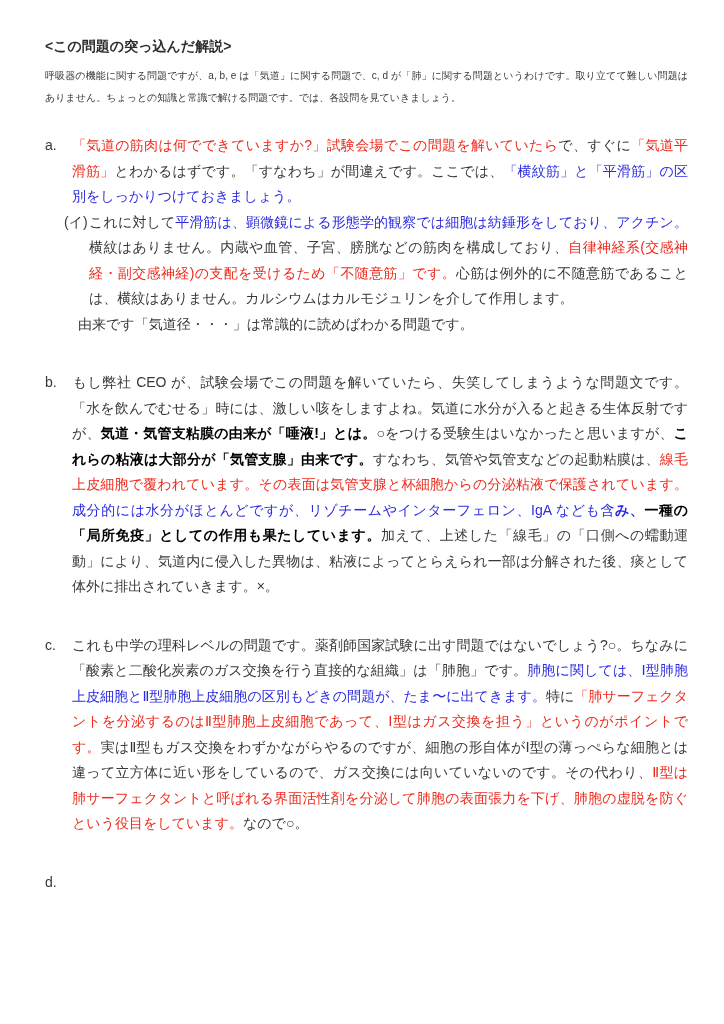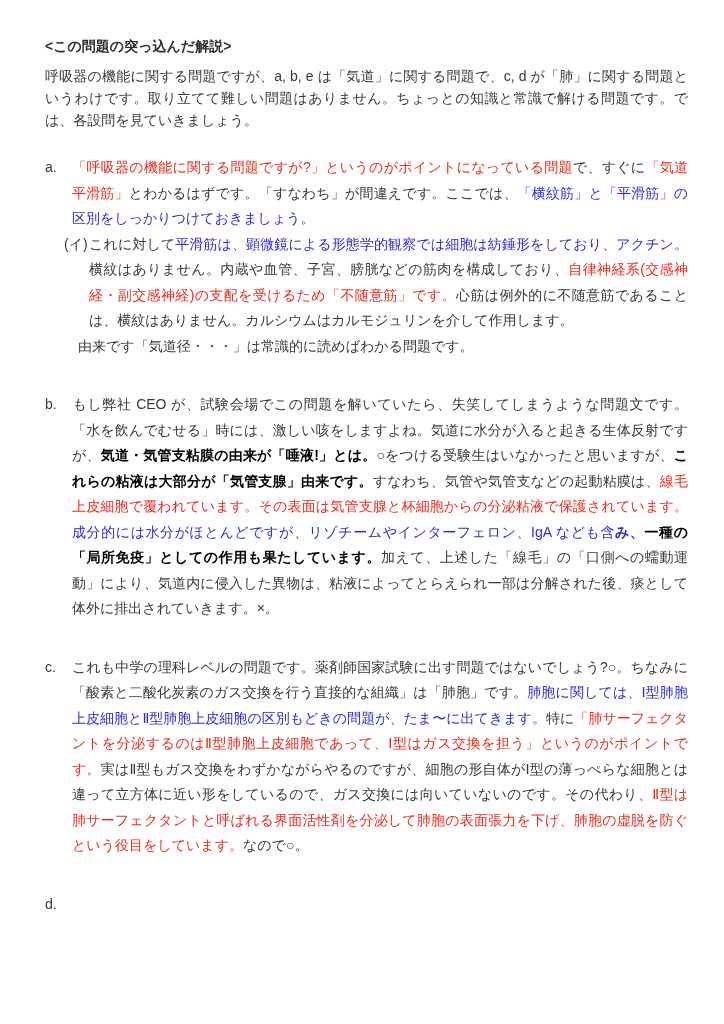--- a/index.html
+++ b/index.html
@@ -6,21 +6,21 @@
   body{
     width:724px;height:1024px;overflow:hidden;box-sizing:border-box;
     padding:38px 36px 20px 45px;
     font-family:"Liberation Sans","DejaVu Sans",sans-serif;
     color:var(--ink,#383838);
   }
   .page-title{
     font-size:14px;font-weight:bold;margin:0 0 9px 0;color:#2e2e2e;
   }
   .intro{
-    font-size:14px;line-height:22px;margin:0;text-align:justify;
+    font-size:10px;line-height:22px;margin:0;text-align:justify;
   }
   .section{margin-top:33px;}
   #sections .section:first-child{margin-top:24px;}
   .block{
     font-size:14px;line-height:25.5px;margin:0;text-align:justify;
   }
   .block.item{padding-left:27px;text-indent:-27px;}
   .block.sub{margin-left:19px;padding-left:25px;text-indent:-25px;}
   .block.note{margin-left:33px;}
   .label{display:inline-block;text-indent:0;color:var(--ink,#383838);}
@@ -33,21 +33,21 @@
   .seg-bb{color:var(--blue,#2b2be0);font-weight:bold;}
 </style>
 </head>
 <body>
 
 <div class="page">
   <h1 class="page-title">&lt;この問題の突っ込んだ解説&gt;</h1>
   <p class="intro">呼吸器の機能に関する問題ですが、a, b, e は「気道」に関する問題で、c, d が「肺」に関する問題というわけです。取り立てて難しい問題はありません。ちょっとの知識と常識で解ける問題です。では、各設問を見ていきましょう。</p>
   <div id="sections">
       <div class="section">
-        <p class="block item"><span class="label label-item">a.</span><span class="seg-r">「呼吸器の機能に関する問題ですが?」というのがポイントになっている問題</span><span class="seg-n">で、すぐに</span><span class="seg-r">「気道平滑筋」</span><span class="seg-n">とわかるはずです。「すなわち」が間違えです。ここでは、</span><span class="seg-b">「横紋筋」と「平滑筋」の区別をしっかりつけておきましょう。</span></p>
+        <p class="block item"><span class="label label-item">a.</span><span class="seg-r">「気道の筋肉は何でできていますか?」試験会場でこの問題を解いていたら</span><span class="seg-n">で、すぐに</span><span class="seg-r">「気道平滑筋」</span><span class="seg-n">とわかるはずです。「すなわち」が間違えです。ここでは、</span><span class="seg-b">「横紋筋」と「平滑筋」の区別をしっかりつけておきましょう。</span></p>
         <p class="block sub"><span class="label label-sub">(イ)</span><span class="seg-n">これに対して</span><span class="seg-b">平滑筋は、顕微鏡による形態学的観察では細胞は紡錘形をしており、アクチン。</span><span class="seg-n">横紋はありません。内蔵や血管、子宮、膀胱などの筋肉を構成しており、</span><span class="seg-r">自律神経系(交感神経・副交感神経)の支配を受けるため「不随意筋」です。</span><span class="seg-n">心筋は例外的に不随意筋であることは、横紋はありません。カルシウムはカルモジュリンを介して作用します。</span></p>
         <p class="block note"><span class="seg-n">由来です「気道径・・・」は常識的に読めばわかる問題です。</span></p>
       </div>
       <div class="section">
         <p class="block item"><span class="label label-item">b.</span><span class="seg-n">もし弊社 CEO が、試験会場でこの問題を解いていたら、失笑してしまうような問題文です。「水を飲んでむせる」時には、激しい咳をしますよね。気道に水分が入ると起きる生体反射ですが、</span><span class="seg-bd">気道・気管支粘膜の由来が「唾液!」とは。</span><span class="seg-n">○をつける受験生はいなかったと思いますが、</span><span class="seg-bd">これらの粘液は大部分が「気管支腺」由来です。</span><span class="seg-n">すなわち、気管や気管支などの起動粘膜は、</span><span class="seg-r">線毛上皮細胞で覆われています。その表面は気管支腺と杯細胞からの分泌粘液で保護されています。</span><span class="seg-b">成分的には水分がほとんどですが、リゾチームやインターフェロン、IgA なども含</span><span class="seg-bb">み、</span><span class="seg-bd">一種の「局所免疫」としての作用も果たしています。</span><span class="seg-n">加えて、上述した「線毛」の「口側への蠕動運動」により、気道内に侵入した異物は、粘液によってとらえられ一部は分解された後、痰として体外に排出されていきます。×。</span></p>
       </div>
       <div class="section">
         <p class="block item"><span class="label label-item">c.</span><span class="seg-n">これも中学の理科レベルの問題です。薬剤師国家試験に出す問題ではないでしょう?○。ちなみに「酸素と二酸化炭素のガス交換を行う直接的な組織」は「肺胞」です。</span><span class="seg-b">肺胞に関しては、Ⅰ型肺胞上皮細胞とⅡ型肺胞上皮細胞の区別もどきの問題が、たま〜に出てきます。</span><span class="seg-n">特に</span><span class="seg-r">「肺サーフェクタントを分泌するのはⅡ型肺胞上皮細胞であって、Ⅰ型はガス交換を担う」というのがポイントです。</span><span class="seg-n">実はⅡ型もガス交換をわずかながらやるのですが、細胞の形自体がⅠ型の薄っぺらな細胞とは違って立方体に近い形をしているので、ガス交換には向いていないのです。その代わり、</span><span class="seg-r">Ⅱ型は肺サーフェクタントと呼ばれる界面活性剤を分泌して肺胞の表面張力を下げ、肺胞の虚脱を防ぐという役目をしています。</span><span class="seg-n">なので○。</span></p>
       </div>
       <div class="section">

